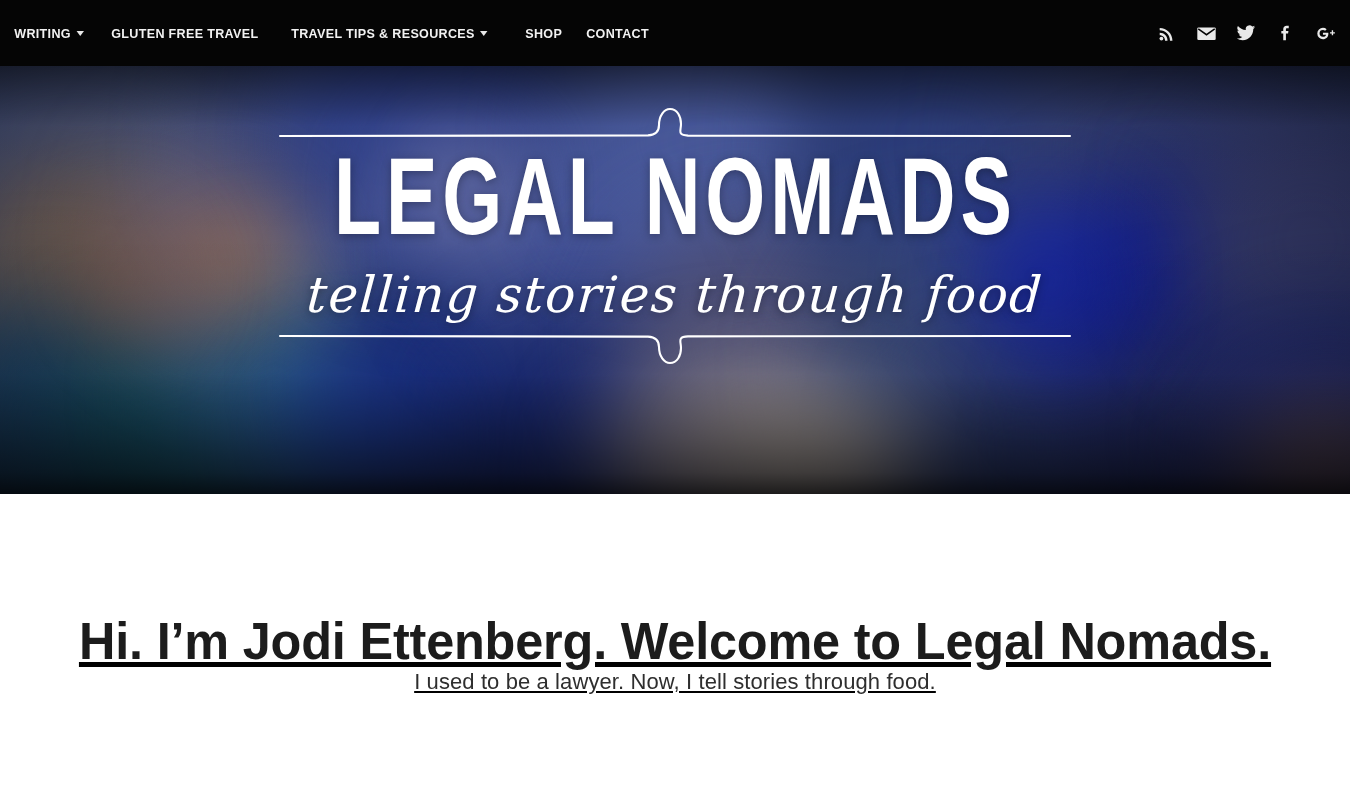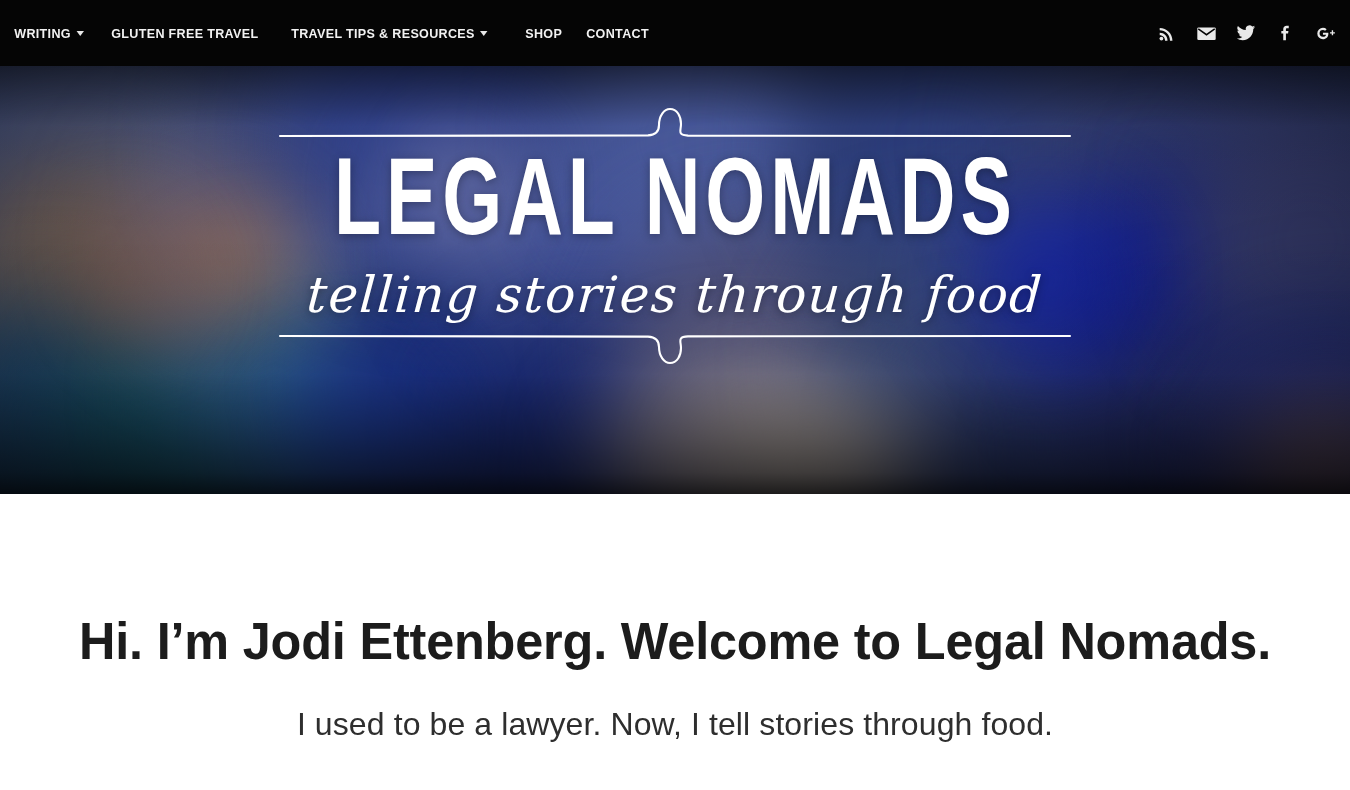--- a/index.html
+++ b/index.html
@@ -115,38 +115,38 @@
     white-space:nowrap;
     transform:skewX(-4deg);
   }
 
   
   .content {
     width:1350px;
     background:#ffffff;
     padding-top:120px;
     text-align:center;
+    text-decoration:underline;
   }
   .headline {
     color:#1c1c1c;
     font-family:"Liberation Sans Narrow","Liberation Sans", sans-serif;
     font-weight:bold;
     font-size:52px;
     line-height:1.05;
     letter-spacing:-0.2px;
     transform:scaleX(0.97);
     white-space:nowrap;
   }
   .subheadline {
     color:#2e2e2e;
     font-family:"Liberation Sans Narrow","Liberation Sans", sans-serif;
     font-weight:normal;
-    font-size:32px;
+    font-size:22px;
     line-height:1.2;
-    margin-top:36px;
     letter-spacing:0.1px;
     white-space:nowrap;
   }
 </style>
 </head>
 <body>
 
 <nav class="navbar">
 
   <ul class="nav-list">

